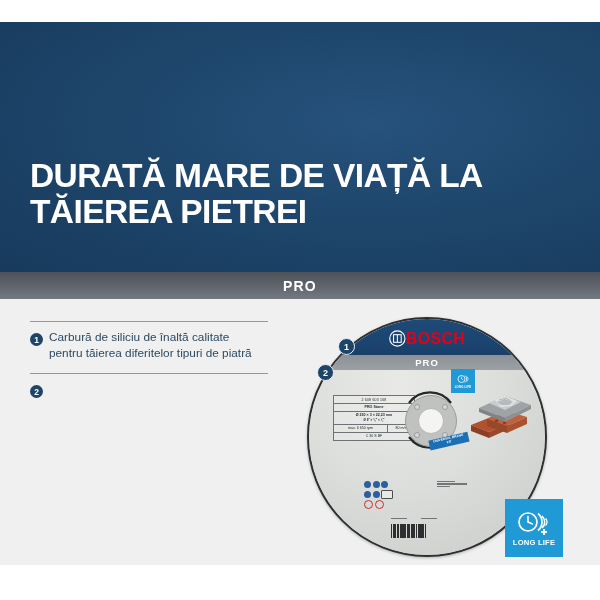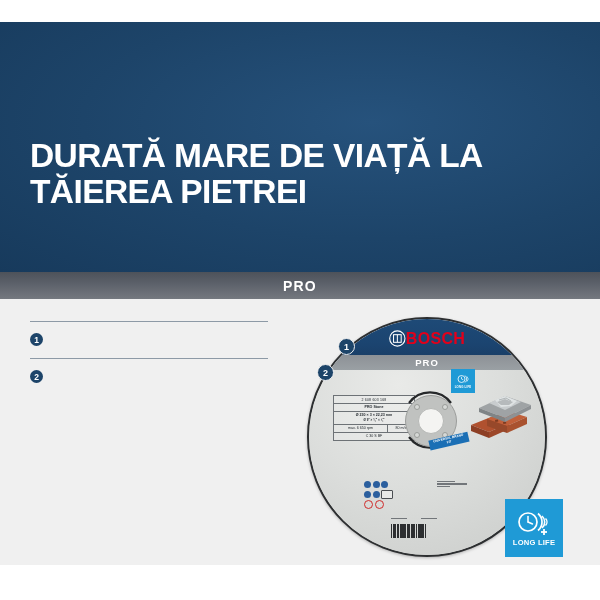--- a/index.html
+++ b/index.html
@@ -14,21 +14,21 @@
   
   .top-margin{position:absolute;left:0;top:0;width:600px;height:22px;background:#ffffff;}
 
   
   .hero{
     position:absolute;left:0;top:22px;width:600px;height:250px;
     background:#1d4469;
     background-image:radial-gradient(ellipse at 62% 40%, #26527c 0%, #1d4469 55%, #173a5c 100%);
   }
   .hero-title{
-    position:absolute;left:30px;top:116px;width:530px;
+    position:absolute;left:30px;top:136px;width:530px;
     color:#ffffff;
     font-size:33.5px;
     line-height:36px;
     font-weight:bold;
     letter-spacing:-0.6px;
     text-transform:uppercase;
     font-stretch:condensed;
     white-space:pre-line;
   }
 
@@ -203,20 +203,21 @@
   </div>
 
   <div class="content">
 
     <div class="features">
 
       <div class="feat">
         <div class="feat-rule"></div>
         <div class="feat-row">
           <div class="num">1</div>
+          <div class="feat-text">Carbură de siliciu de înaltă calitate pentru tăierea diferitelor tipuri de piatră</div>
         </div>
       </div>
 
       <div class="feat-spacer"></div>
 
       <div class="feat">
         <div class="feat-rule"></div>
         <div class="feat-row">
           <div class="num">2</div>
         </div>

